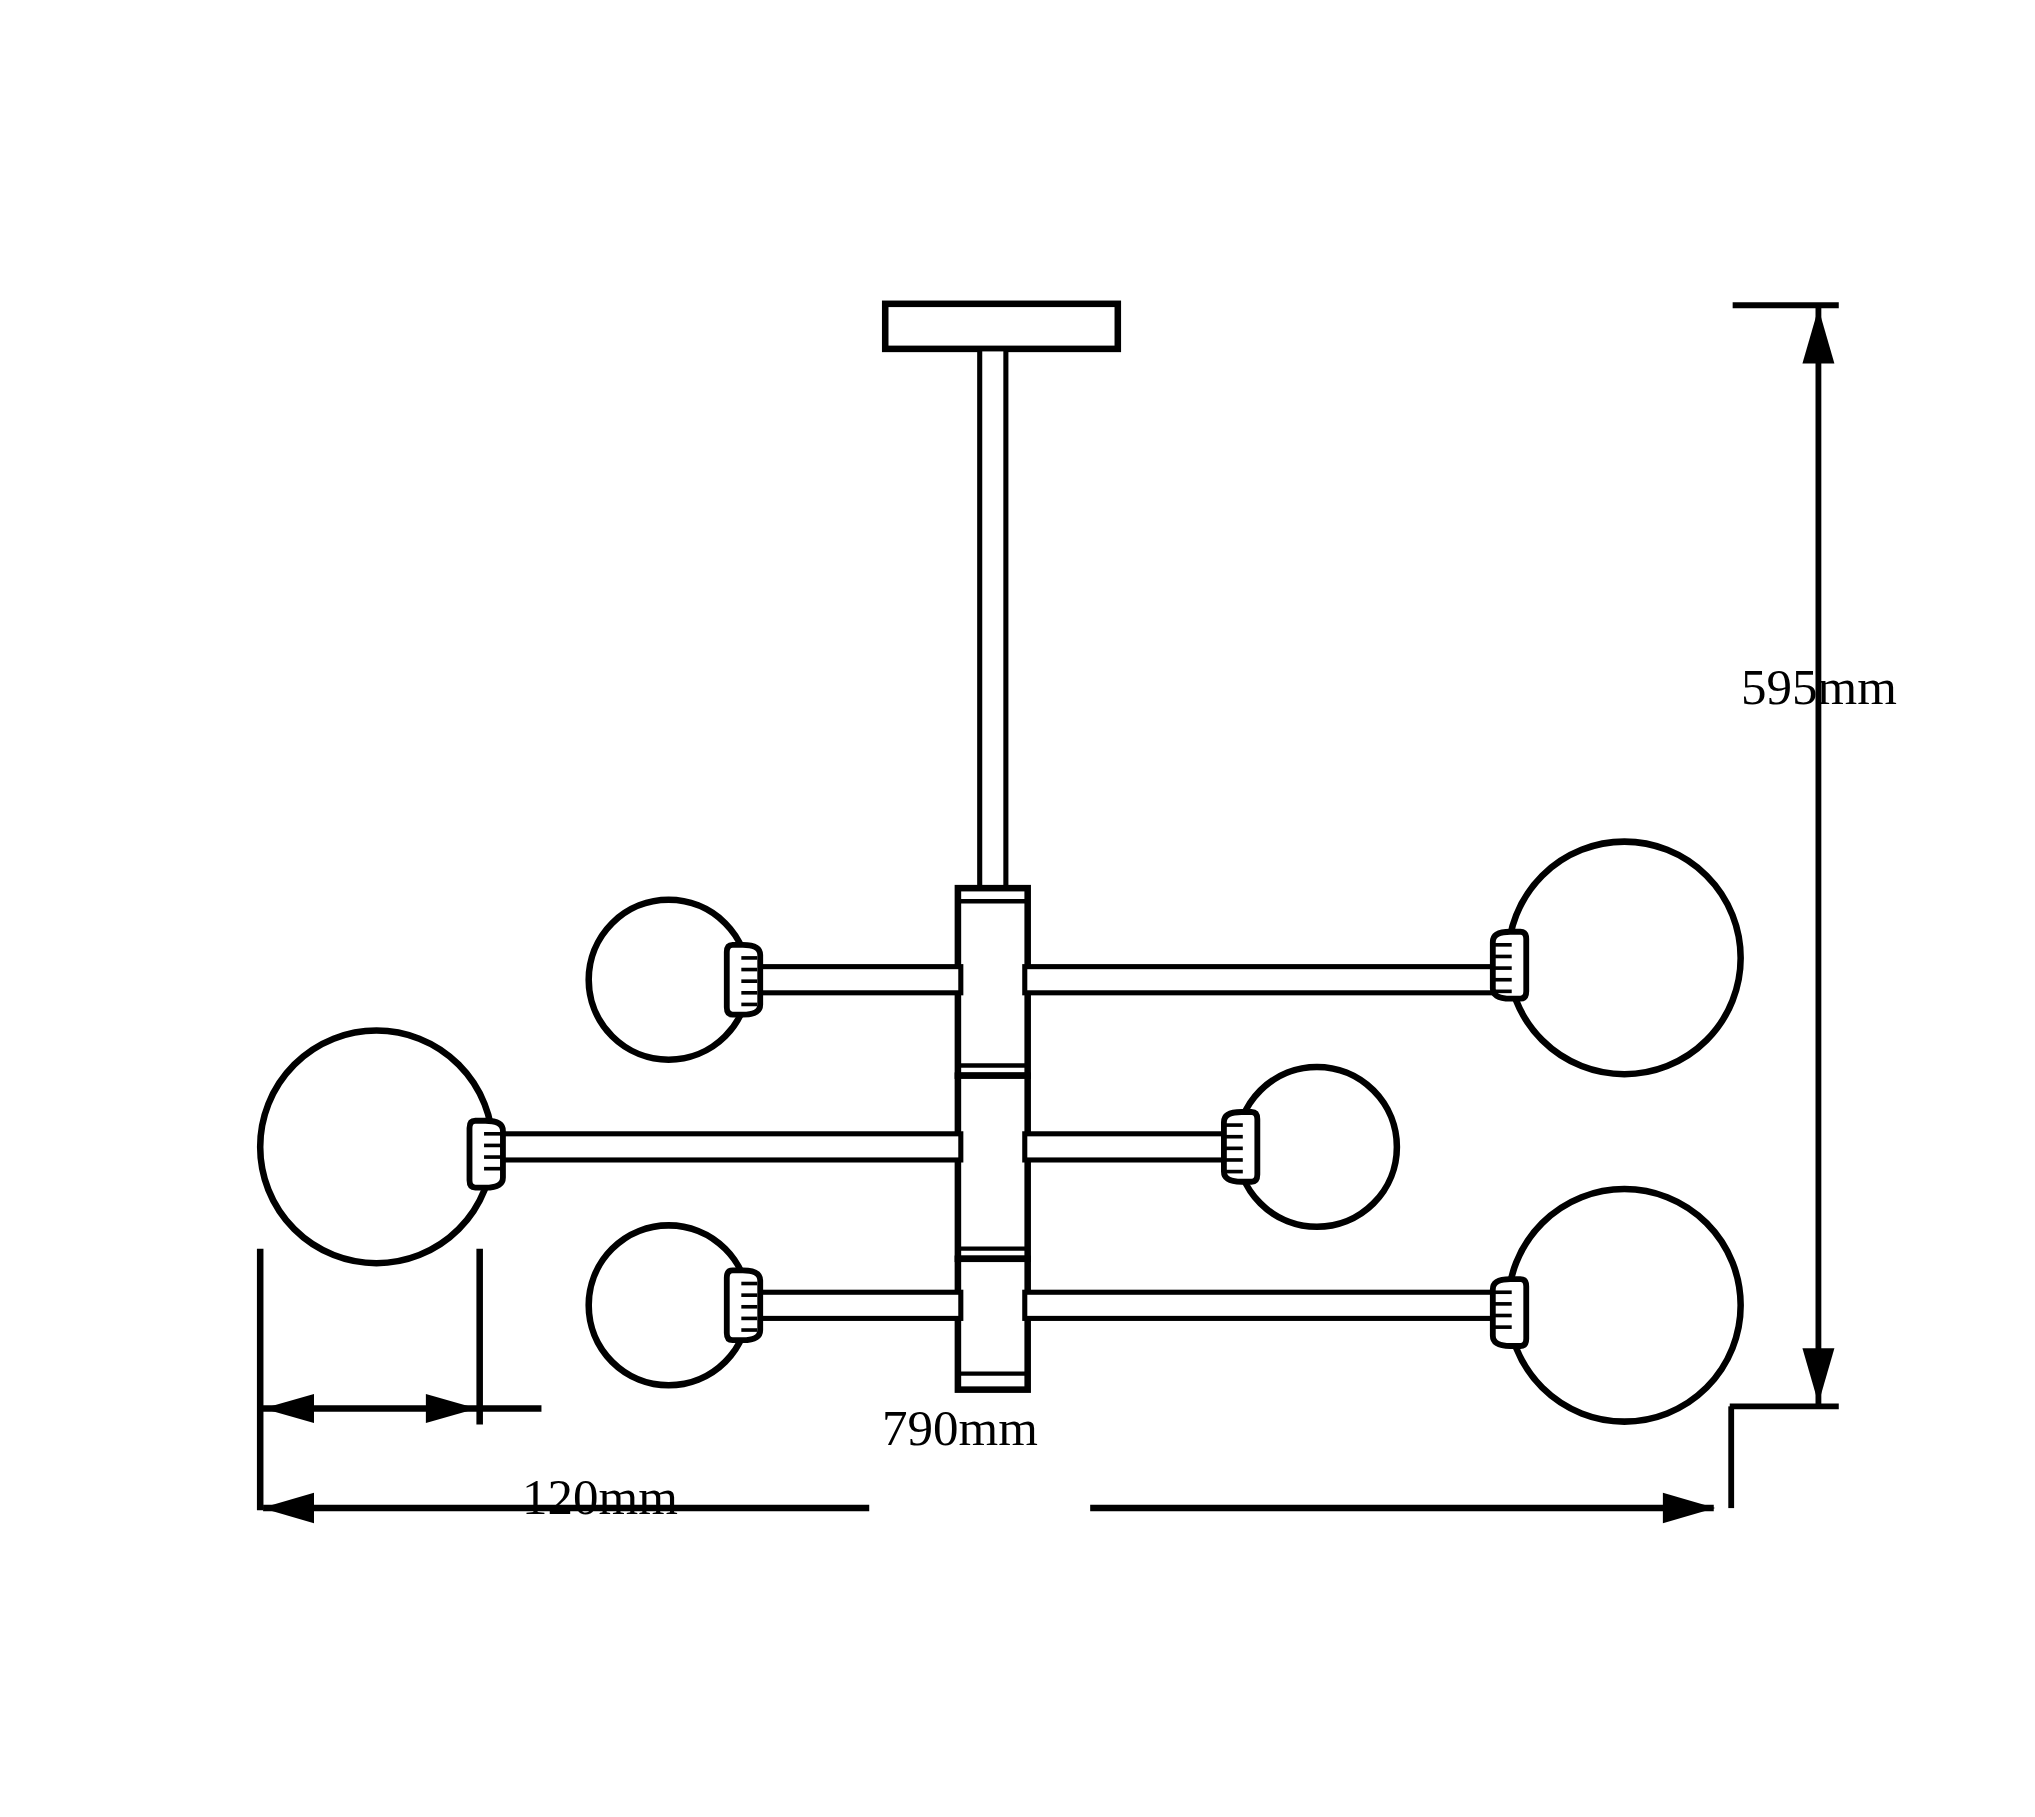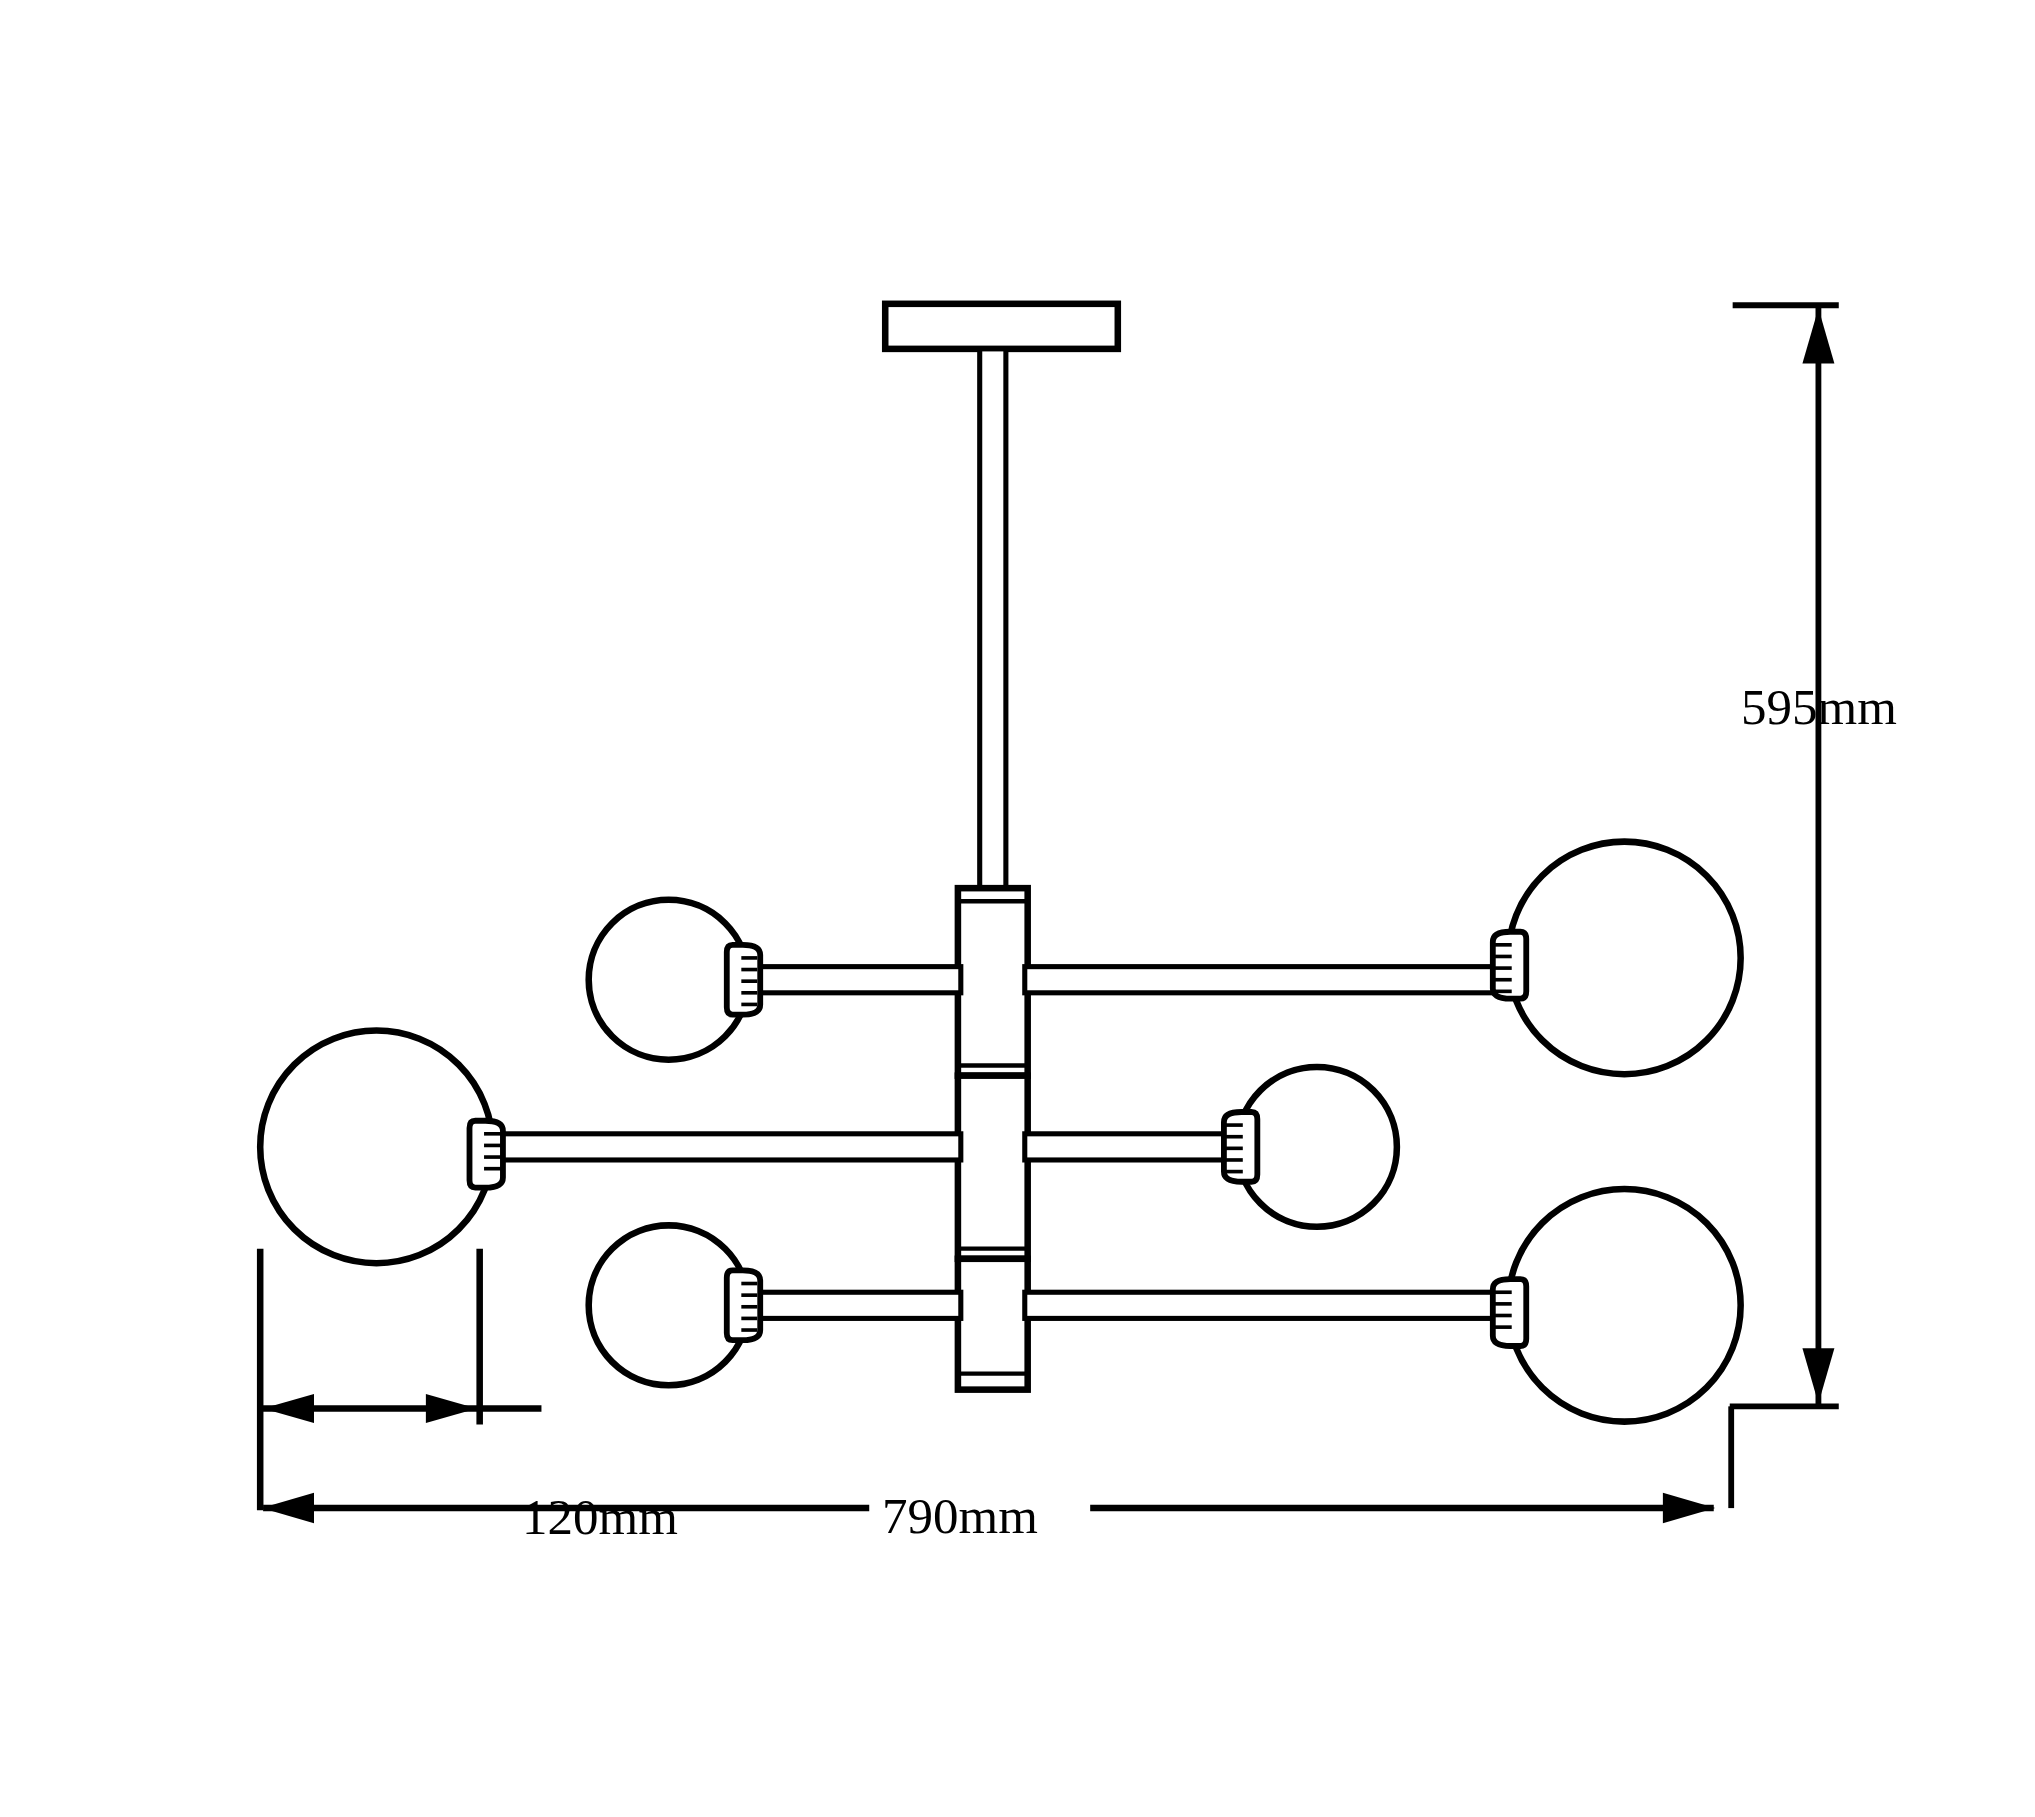--- a/index.html
+++ b/index.html
@@ -6,25 +6,24 @@
   body{width:2035px;height:1817px;font-family:"Liberation Serif",serif;}
   #stage{position:relative;width:2035px;height:1817px;background:#ffffff;overflow:hidden;}
   svg#drawing{position:absolute;left:0;top:0;width:2035px;height:1817px;display:block;}
   .dim-text{
     position:absolute;
     font-family:"Liberation Serif",serif;
     font-size:51px;
     color:#000000;
     white-space:nowrap;
     letter-spacing:0px;
-    margin-top:20px;
   }
   #label-595{left:1741px;top:658px;}
   #label-120{left:522px;top:1468px;}
-  #label-790{left:882px;top:1467px;text-align:right;}
+  #label-790{left:882px;top:1399px;text-align:right;}
 </style>
 </head>
 <body>
 
 <div id="stage">
 
   <svg id="drawing" viewBox="0 0 2800 2500">
     <defs>
       <g id="threads">
         <line x1="0" y1="-26" x2="0" y2="26" stroke="#000" stroke-width="5"></line>

